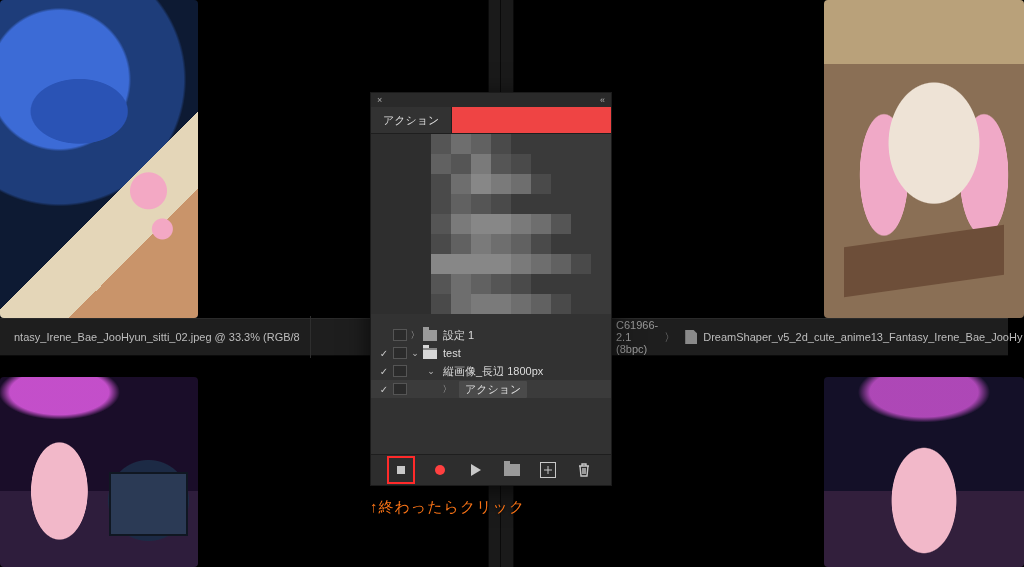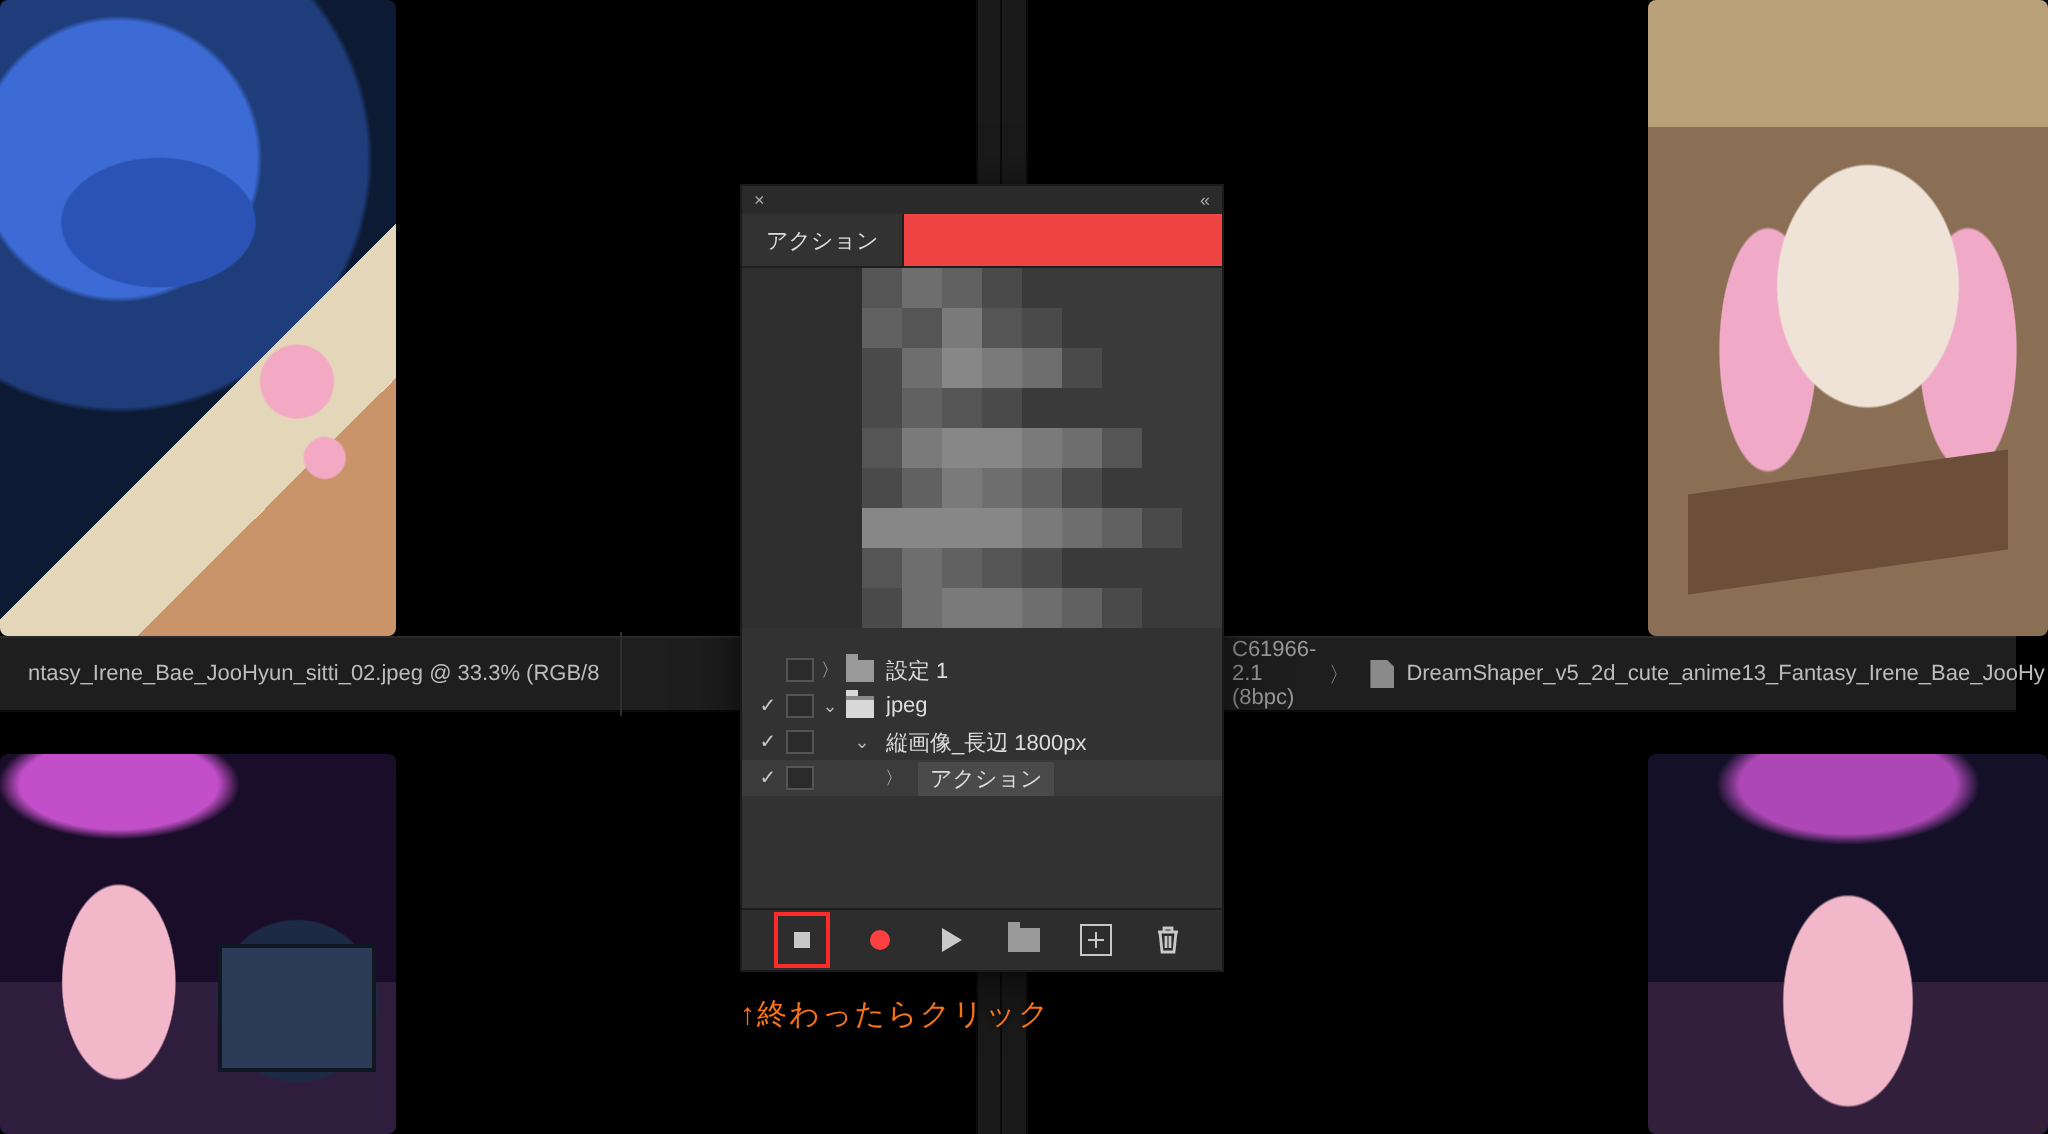--- a/index.html
+++ b/index.html
@@ -380,21 +380,21 @@
         <span class="cell-box"></span>
         <span class="disclosure">〉</span>
         <span class="folder-icon folder-closed"></span>
         <span class="label">設定 1</span>
       </div>
       <div class="row">
         <span class="cell-check">✓</span>
         <span class="cell-box"></span>
         <span class="disclosure">⌄</span>
         <span class="folder-icon folder-open"></span>
-        <span class="label">jpeg</span>
+        <span class="label">test</span>
       </div>
       <div class="row indent1">
         <span class="cell-check">✓</span>
         <span class="cell-box"></span>
         <span class="spacer1"></span>
         <span class="disclosure">⌄</span>
         <span class="label">縦画像_長辺 1800px</span>
       </div>
       <div class="row indent2 step-row">
         <span class="cell-check">✓</span>

